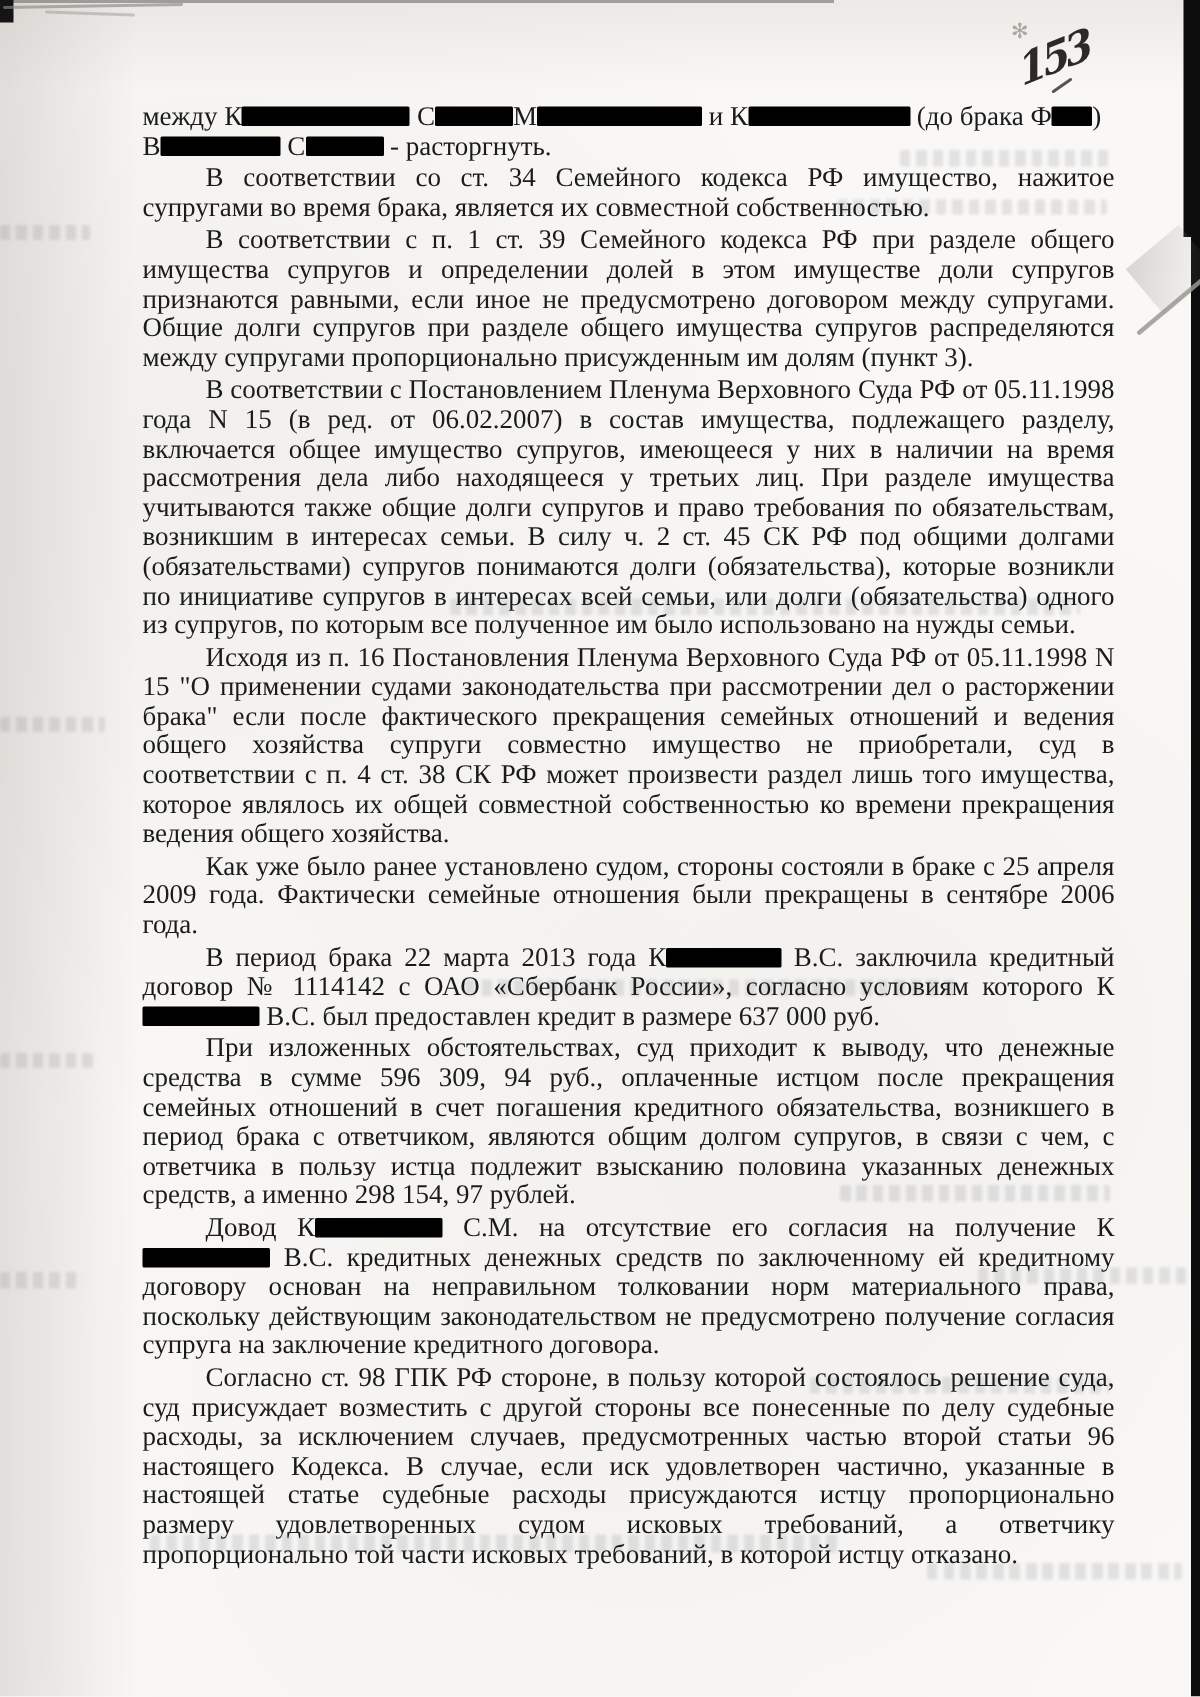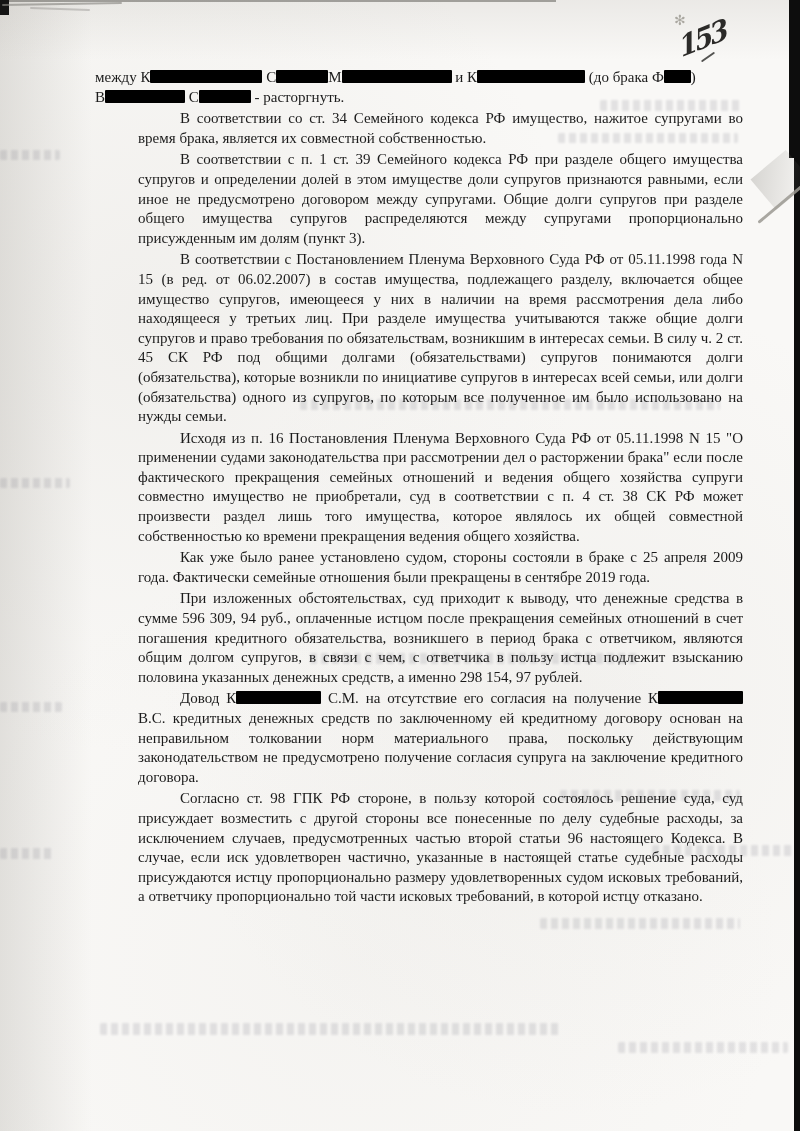--- a/index.html
+++ b/index.html
@@ -36,22 +36,22 @@
     font-family:"DejaVu Serif",serif;font-style:italic;font-weight:bold;
     font-size:28px;color:#2b2a28;letter-spacing:-3px;
     transform:rotate(-22deg) skewX(-12deg);}
   .hand-tail{position:absolute;left:700px;top:56px;width:16px;height:2px;background:#2b2a28;
     transform:rotate(-35deg);border-radius:2px;opacity:.8;}
   
   .ghost{position:absolute;opacity:.13;filter:blur(1px);border-radius:2px;
     background:repeating-linear-gradient(90deg,#4e4e60 0 7px,transparent 7px 11px);}
   
   .doc{position:absolute;left:95px;top:68px;width:648px;color:var(--ink,#1b1b1b);}
-  .doc p{margin:0 0 2px 0;font-size:15px;line-height:19.6px;text-align:justify;}
-  .doc p.ind{text-indent:42px;margin-left:43px;}
+  .doc p{margin:0 0 2px 0;font-size:18px;line-height:19.6px;text-align:justify;}
+  .doc p.ind{text-indent:42px;}
   .redact{display:inline-block;height:13px;background:var(--redaction,#000);
     vertical-align:-1px;border-radius:1px;}
 </style>
 </head>
 <body style="--paper: #f9f8f6; --ink: #1b1b1b; --redaction: #000000;">
 
 <div class="page">
 
   <div class="edge-shade-left"></div>
   <div class="edge-shade-top"></div>
@@ -81,19 +81,20 @@
   <div class="ghost" style="left:540px;top:918px;width:200px;height:11px"></div>
   <div class="ghost" style="left:100px;top:1023px;width:460px;height:12px"></div>
   <div class="ghost" style="left:618px;top:1042px;width:170px;height:11px"></div>
 
   <div class="doc" id="doc-body">
       <p>между К<span class="redact" style="width: 112px;"></span> С<span class="redact" style="width: 52px;"></span>М<span class="redact" style="width: 110px;"></span> и К<span class="redact" style="width: 108px;"></span> (до брака Ф<span class="redact" style="width: 27px;"></span>)<br>В<span class="redact" style="width: 80px;"></span> С<span class="redact" style="width: 52px;"></span> - расторгнуть.</p>
       <p class="ind">В соответствии со ст. 34 Семейного кодекса РФ имущество, нажитое супругами во время брака, является их совместной собственностью.</p>
       <p class="ind">В соответствии с п. 1 ст. 39 Семейного кодекса РФ при разделе общего имущества супругов и определении долей в этом имуществе доли супругов признаются равными, если иное не предусмотрено договором между супругами. Общие долги супругов при разделе общего имущества супругов распределяются между супругами пропорционально присужденным им долям (пункт 3).</p>
       <p class="ind">В соответствии с Постановлением Пленума Верховного Суда РФ от 05.11.1998 года N 15 (в ред. от 06.02.2007) в состав имущества, подлежащего разделу, включается общее имущество супругов, имеющееся у них в наличии на время рассмотрения дела либо находящееся у третьих лиц. При разделе имущества учитываются также общие долги супругов и право требования по обязательствам, возникшим в интересах семьи. В силу ч. 2 ст. 45 СК РФ под общими долгами (обязательствами) супругов понимаются долги (обязательства), которые возникли по инициативе супругов в интересах всей семьи, или долги (обязательства) одного из супругов, по которым все полученное им было использовано на нужды семьи.</p>
       <p class="ind">Исходя из п. 16 Постановления Пленума Верховного Суда РФ от 05.11.1998 N 15 "О применении судами законодательства при рассмотрении дел о расторжении брака" если после фактического прекращения семейных отношений и ведения общего хозяйства супруги совместно имущество не приобретали, суд в соответствии с п. 4 ст. 38 СК РФ может произвести раздел лишь того имущества, которое являлось их общей совместной собственностью ко времени прекращения ведения общего хозяйства.</p>
-      <p class="ind">Как уже было ранее установлено судом,  стороны состояли в браке с   25 апреля 2009 года. Фактически семейные отношения были прекращены в сентябре 2019 года.</p>
+      <p class="ind">Как уже было ранее установлено судом,  стороны состояли в браке с   25 апреля 2009 года. Фактически семейные отношения были прекращены в сентябре 2006 года.</p>
+      <p class="ind">В период брака 22 марта 2013 года К<span class="redact" style="width: 77px;"></span> В.С. заключила кредитный договор № 1114142 с ОАО «Сбербанк России», согласно условиям которого К<span class="redact" style="width: 78px;"></span> В.С. был предоставлен кредит в размере 637 000 руб.</p>
       <p class="ind">При изложенных обстоятельствах,  суд приходит  к выводу, что денежные средства в сумме 596 309, 94 руб., оплаченные истцом после прекращения семейных отношений в счет погашения кредитного обязательства, возникшего в период брака с ответчиком, являются общим долгом супругов, в связи с чем, с ответчика в пользу истца подлежит взысканию половина указанных денежных средств, а именно  298 154, 97  рублей.</p>
       <p class="ind">Довод К<span class="redact" style="width: 85px;"></span> С.М. на отсутствие его согласия  на получение К<span class="redact" style="width: 85px;"></span> В.С.  кредитных денежных средств по заключенному ей кредитному  договору основан на неправильном толковании  норм  материального  права,  поскольку действующим законодательством не предусмотрено получение согласия супруга на заключение кредитного договора.</p>
       <p class="ind">Согласно ст. 98 ГПК РФ стороне, в пользу которой состоялось решение суда, суд присуждает возместить с другой стороны все понесенные по делу судебные расходы, за исключением случаев, предусмотренных частью второй статьи 96 настоящего Кодекса. В случае, если иск удовлетворен частично, указанные в настоящей статье судебные расходы присуждаются истцу пропорционально размеру удовлетворенных судом исковых требований, а ответчику пропорционально той части исковых требований, в которой истцу отказано.</p>
     </div>
 
 </div>
 
 </body></html>

